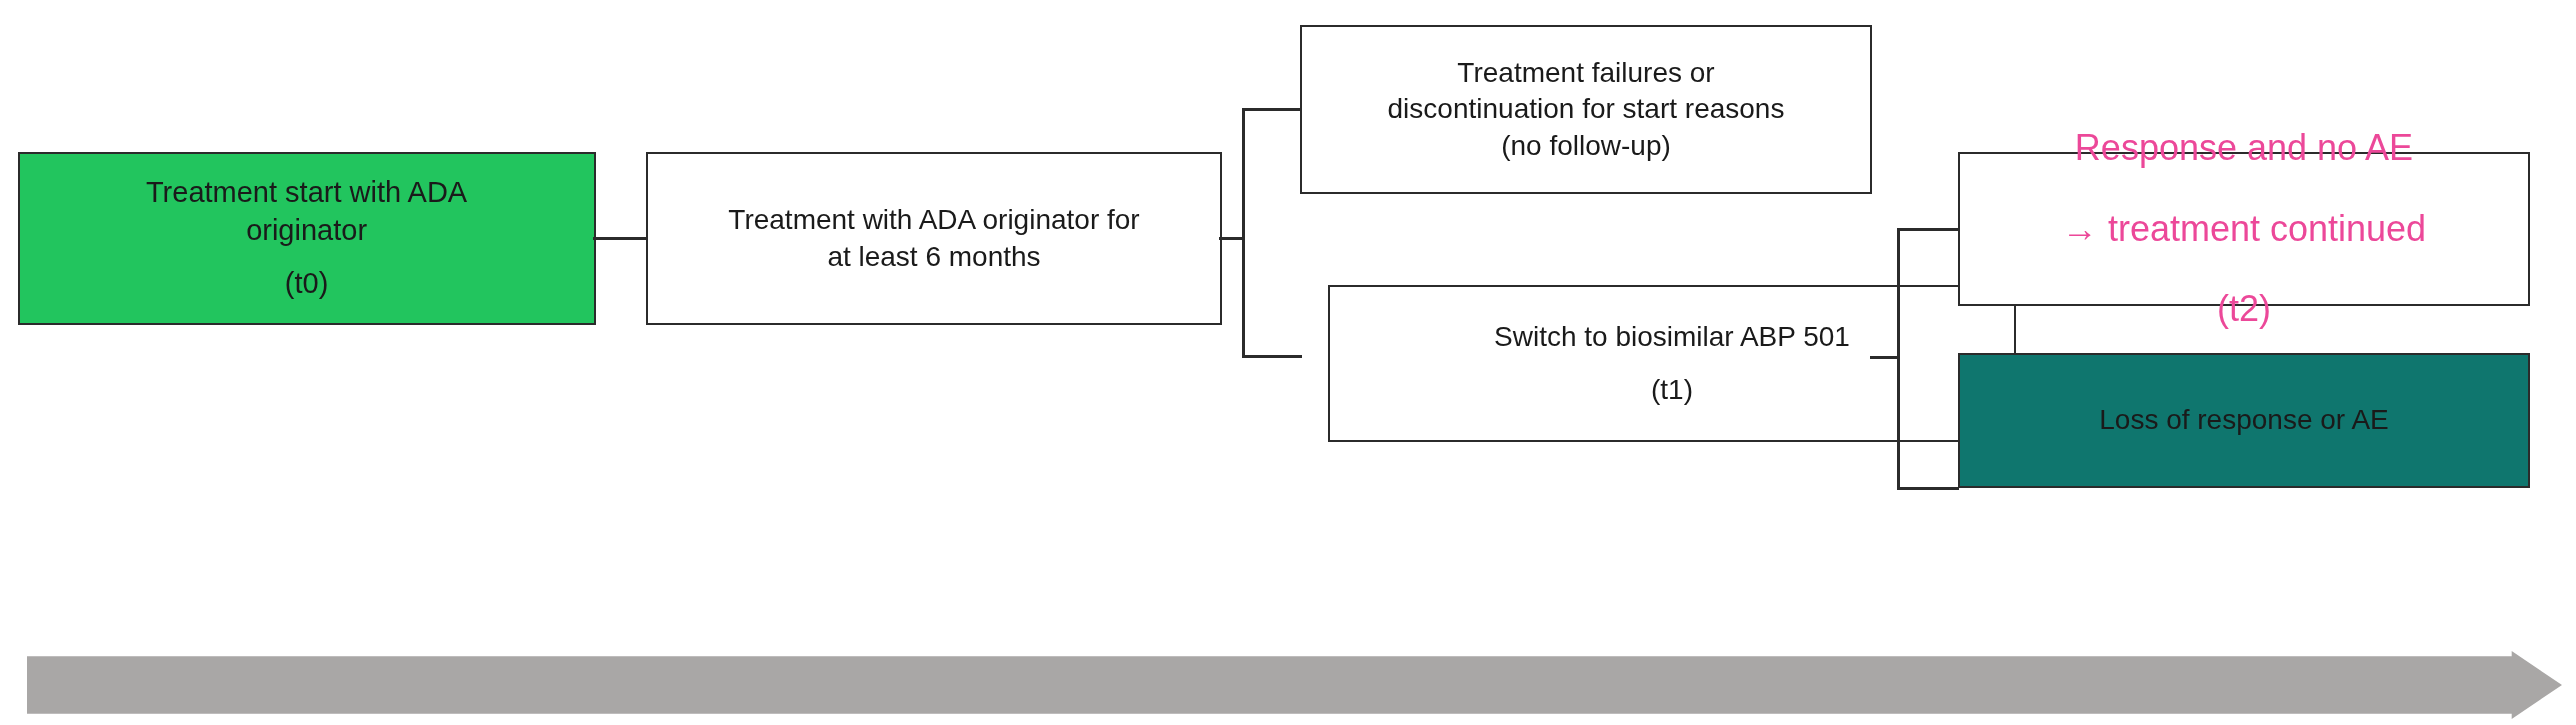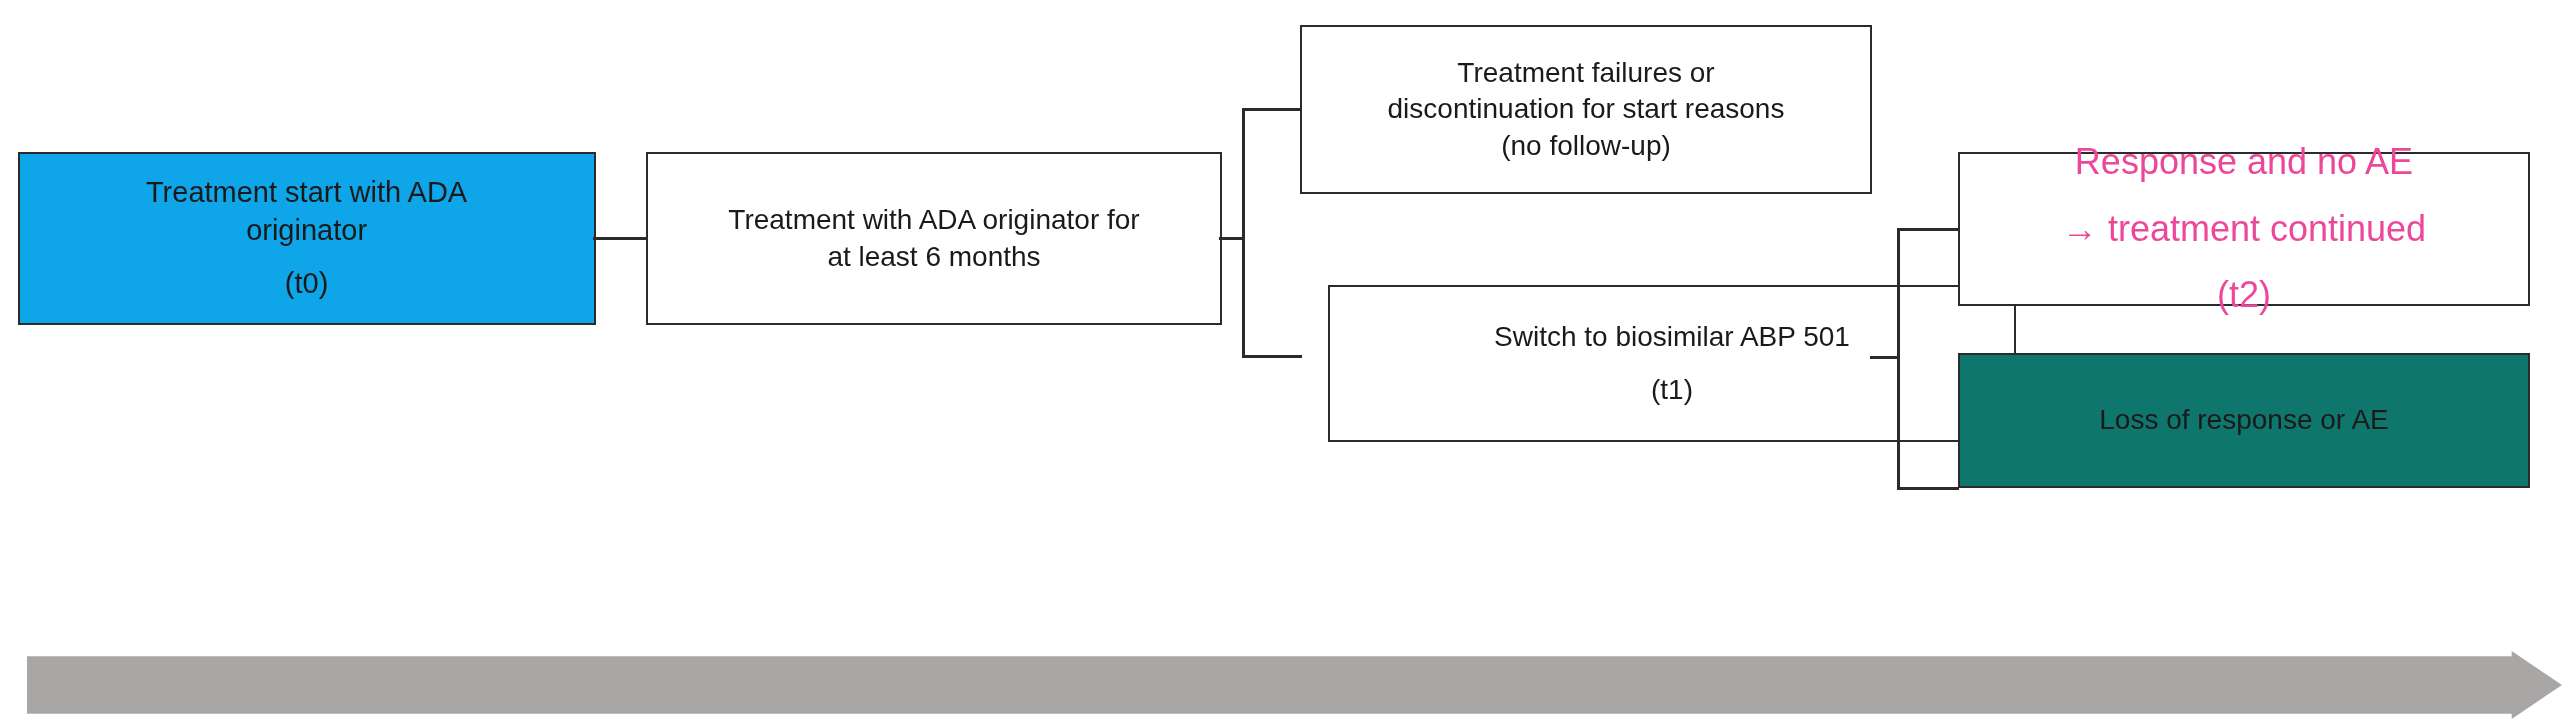--- a/index.html
+++ b/index.html
@@ -30,21 +30,21 @@
     color: #1a1a1a;
     font-size: 28px;
     line-height: 1.30;
     padding: 3.9px 9.1px;
   }
   .box .line {
     display: block;
     white-space: nowrap;
   }
   .box .line.spaced {
-    margin-top: 20px;
+    margin-top: 34px;
   }
   .box .line.spaced-lg {
     margin-top: 16px;
   }
 
   
   .conn-h {
     position: absolute;
     background: #2b2b2b;
     height: 3.3px;
@@ -67,21 +67,21 @@
     display: block;
     width: 100%;
     height: 100%;
   }
 </style>
 </head>
 <body>
 
 <div id="canvas">
 
-  <div class="box" style="left: 17.6px; top: 152px; width: 578px; height: 173px; font-size: 29px; border-color: rgb(43, 43, 43); background: #0ea5e9; color: rgb(26, 26, 26);">
+  <div class="box" style="left: 17.6px; top: 152px; width: 578px; height: 173px; font-size: 29px; border-color: rgb(43, 43, 43); background: #22c55e; color: rgb(26, 26, 26);">
     <span class="line">Treatment start with ADA</span>
     <span class="line">originator</span>
     <span class="line spaced-lg">(t0)</span>
   </div>
 
   <div class="conn-h" style="left: 593px; top: 237px; width: 55px; background: rgb(43, 43, 43);"></div>
 
   <div class="box" style="left: 646px; top: 152px; width: 576px; height: 173px; font-size: 28px; border-color: rgb(43, 43, 43); background: rgb(255, 255, 255); color: rgb(26, 26, 26); align-items: center;">
     <span class="line">Treatment with ADA originator for</span>
     <span class="line">at least 6 months</span>

